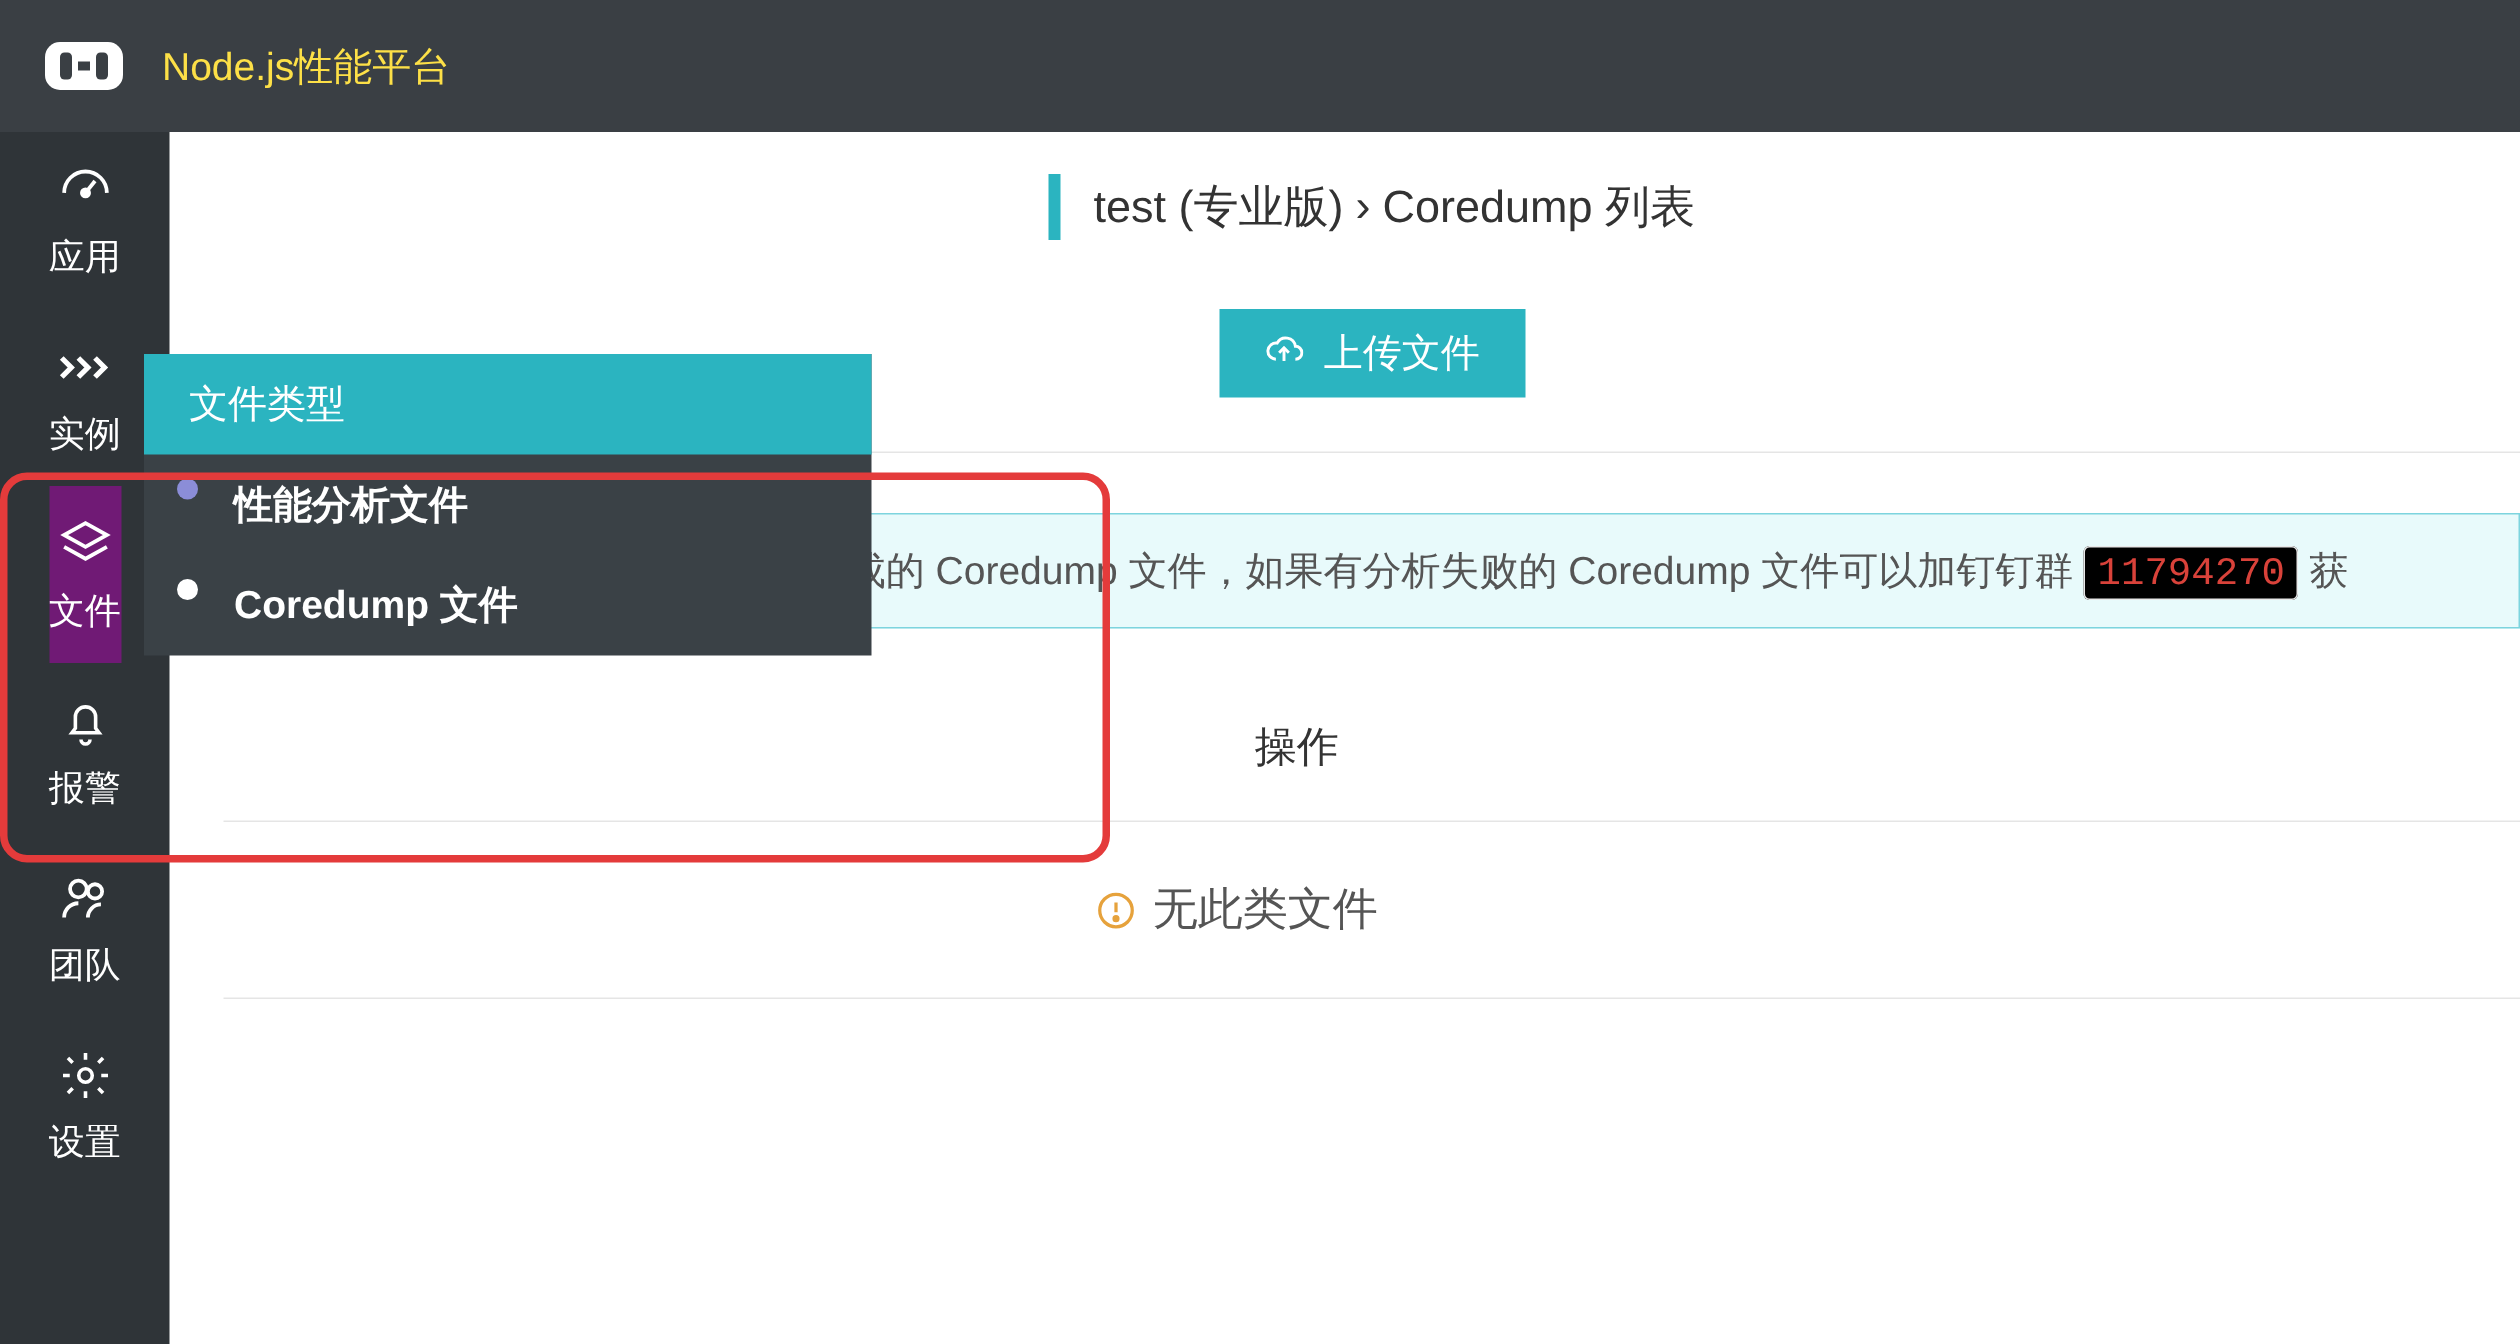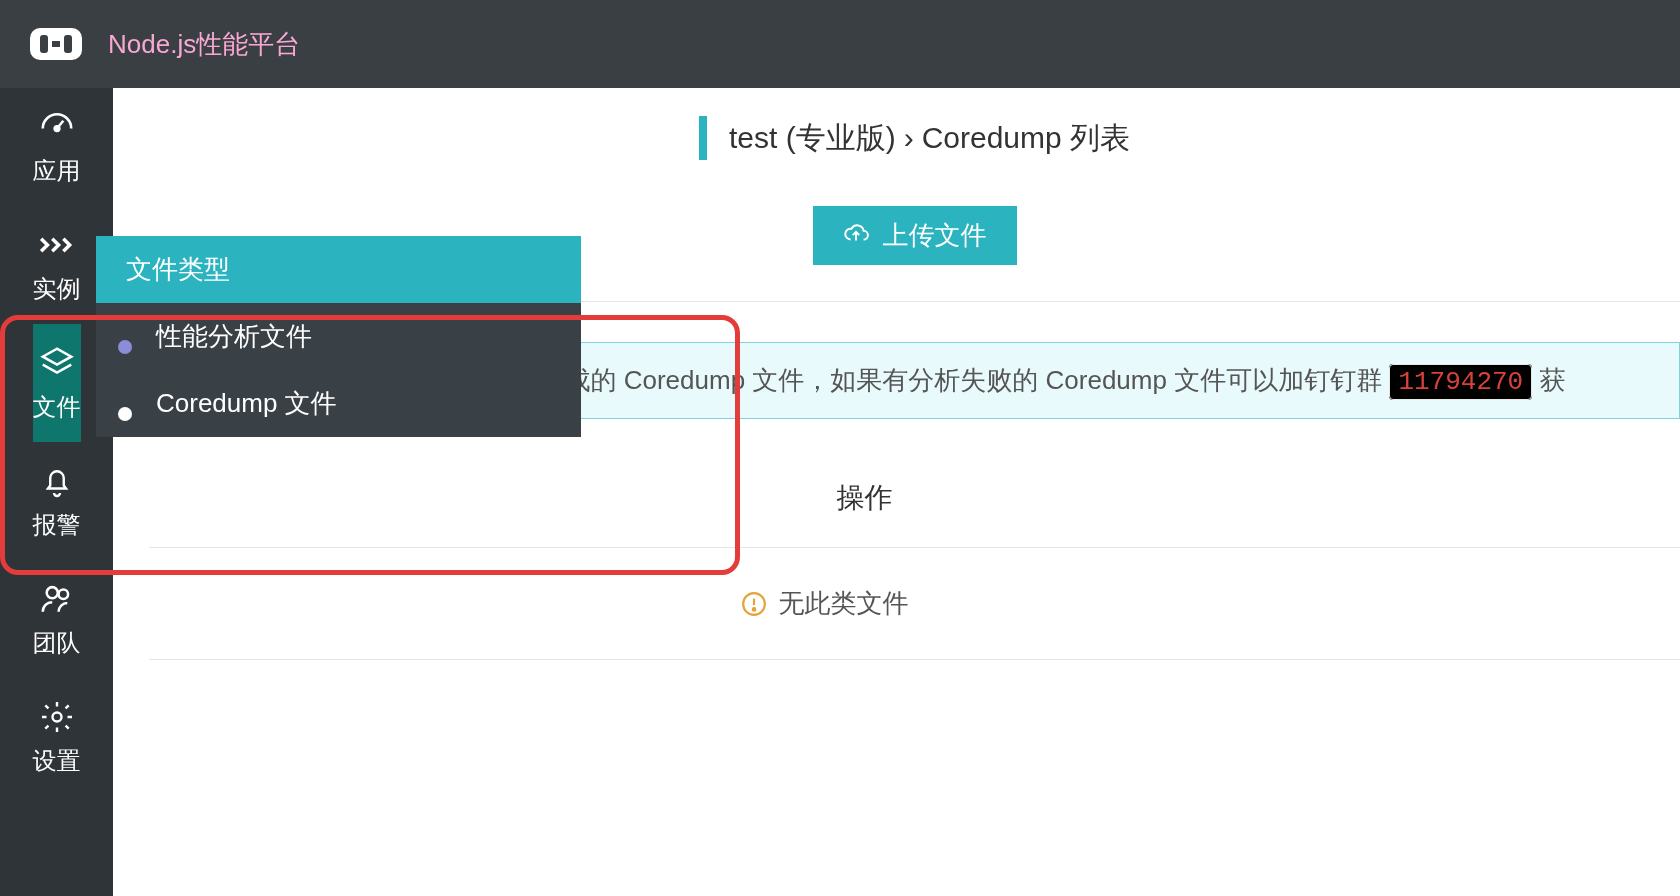--- a/index.html
+++ b/index.html
@@ -18,21 +18,21 @@
   padding-left: 28px;
 }
 .logo-icon {
   width: 56px;
   height: 40px;
   display: flex;
   align-items: center;
   justify-content: center;
 }
 .header-title {
-  color: #f9a8d4;
+  color: #fde047;
   font-size: 26px;
   margin-left: 24px;
   font-weight: 400;
 }
 .layout {
   display: flex;
   height: calc(100% - 88px);
 }
 .sidebar {
   width: 113px;
@@ -47,21 +47,21 @@
   height: 118px;
   display: flex;
   flex-direction: column;
   align-items: center;
   justify-content: center;
   color: #fff;
   cursor: pointer;
   position: relative;
 }
 .sidebar-item.active {
-  background: #0f766e;
+  background: #701a75;
 }
 .sidebar-item .icon {
   width: 40px;
   height: 40px;
   display: flex;
   align-items: center;
   justify-content: center;
   margin-bottom: 8px;
 }
 .sidebar-item-label {
@@ -78,25 +78,26 @@
 }
 .submenu-header {
   background: #2bb4c0;
   color: #fff;
   padding: 16px 30px;
   font-size: 26px;
   font-weight: 500;
 }
 .submenu-item {
   display: flex;
-  align-items: flex-end;
+  align-items: flex-start;
   padding: 16px 22px;
   color: #fff;
   font-size: 26px;
   cursor: pointer;
+  font-weight: bold;
 }
 .submenu-bullet {
   width: 14px;
   height: 14px;
   border-radius: 50%;
   margin-right: 24px;
 }
 .bullet-purple { background: #8b8dd8; }
 .bullet-white { background: #fff; }
 .highlight-box {
@@ -184,21 +185,21 @@
 .col-action {
   font-size: 28px;
   color: #333;
 }
 .empty-row {
   display: flex;
   align-items: center;
   justify-content: center;
   gap: 12px;
   padding: 38px 0;
-  font-size: 26px;
+  font-size: 30px;
   color: #555;
   border-bottom: 1px solid #e5e5e5;
   padding-right: 180px;
 }
 .warn-icon-wrap { color: #e6a23c; display: flex; align-items: center; }
 </style>
 </head>
 <body>
 
 <div class="header">

